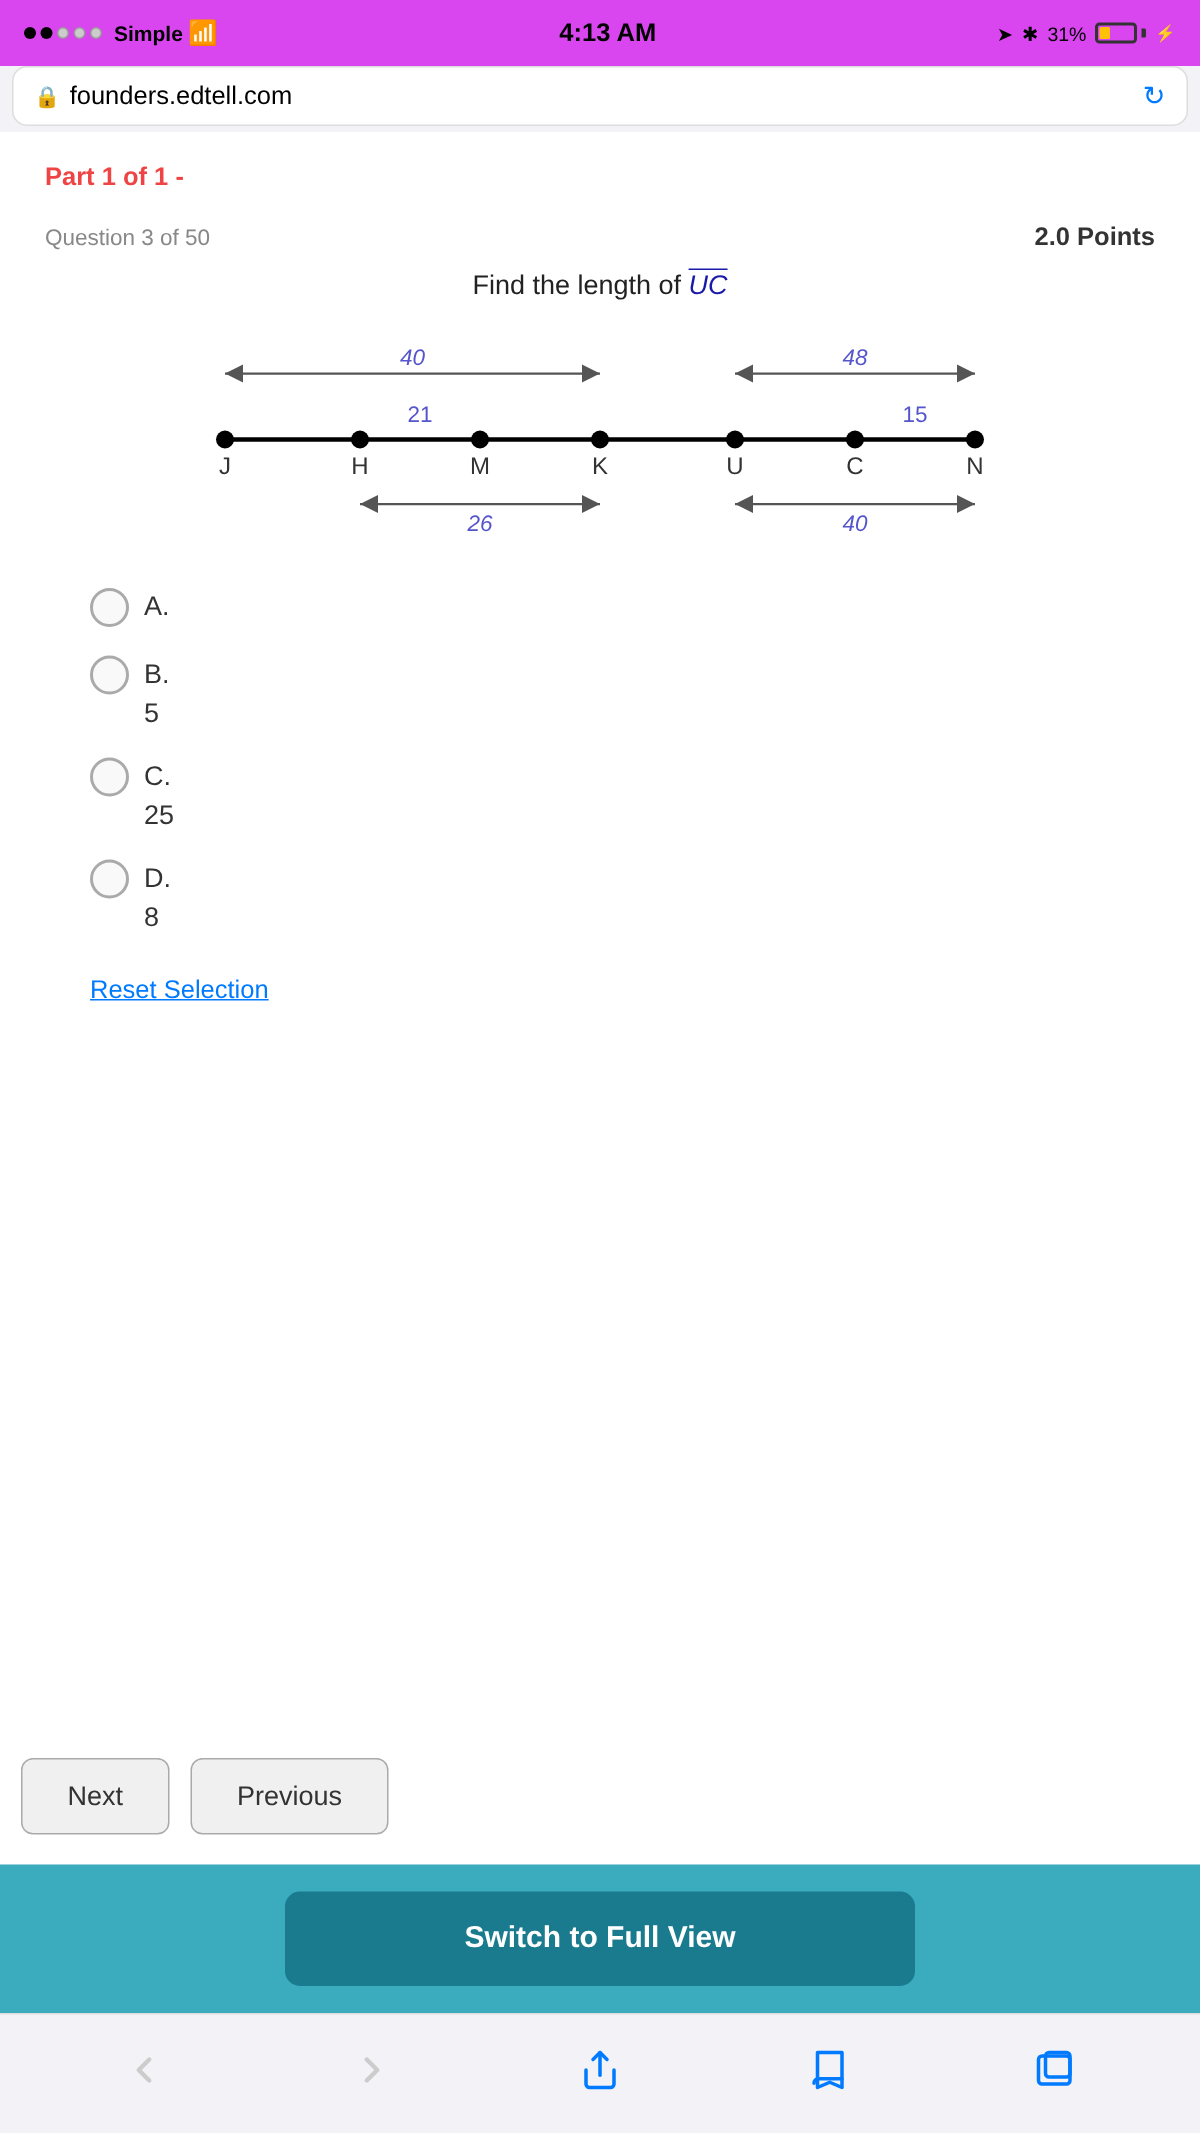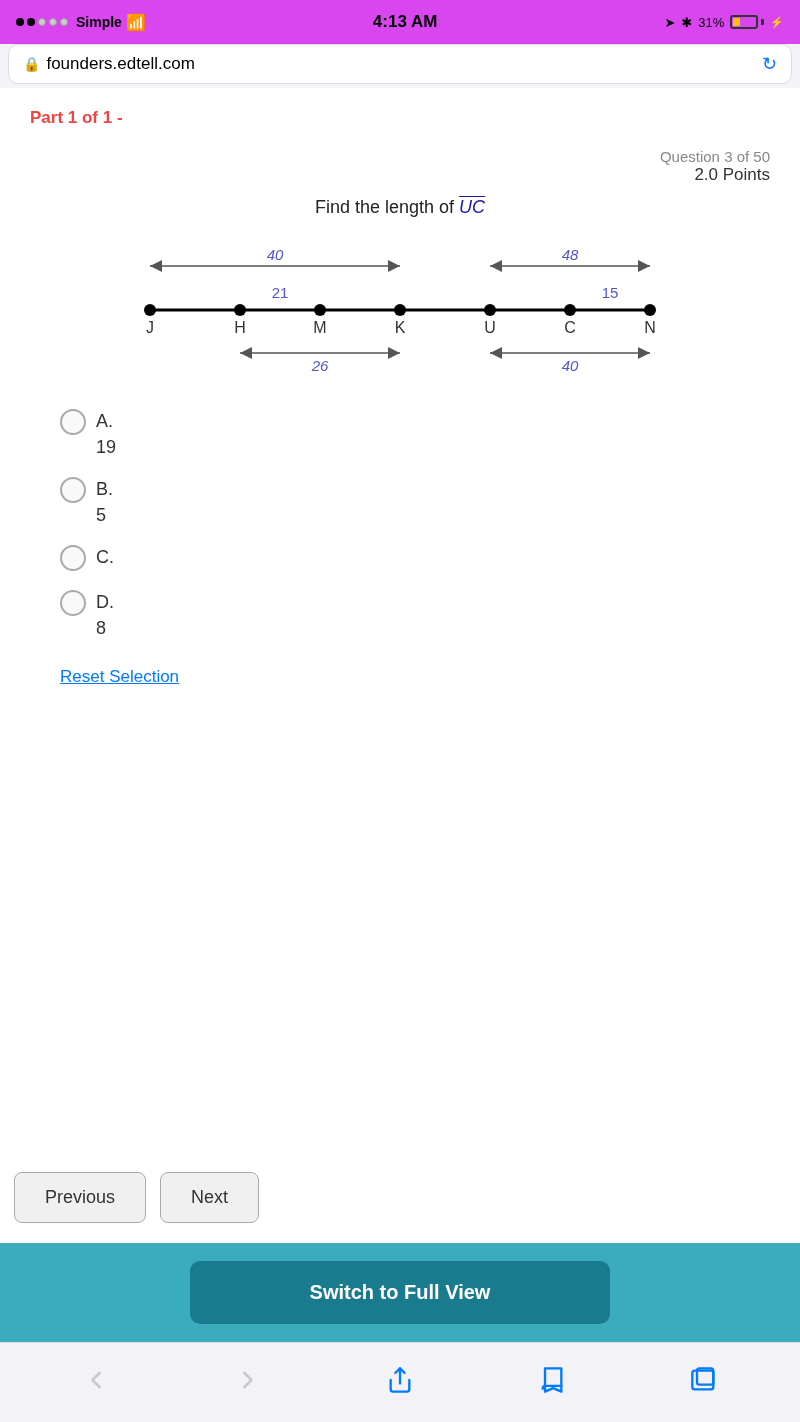--- a/index.html
+++ b/index.html
@@ -64,26 +64,25 @@
     .part-label {
       font-size: 17px;
       font-weight: 600;
       color: #ef4444;
       margin-bottom: 20px;
     }
 
     .question-header {
       display: flex;
       justify-content: space-between;
-      align-items: flex-end;
+      align-items: center;
       margin-bottom: 12px;
-      flex-direction: column;
     }
     .question-number { font-size: 15px; color: #888; }
-    .points { font-size: 17px; color: #333; font-weight: 400; }
+    .points { font-size: 17px; color: #333; font-weight: 700; }
 
     .question-text {
       font-size: 18px;
       color: #222;
       margin-bottom: 20px;
       text-align: center;
     }
     .overline { text-decoration: overline; font-style: italic; color: #1a1aaa; font-weight: 500; }
 
     
@@ -285,60 +284,60 @@
 
   <div class="choices">
 
     <div class="choice-block">
       <div class="choice-row">
         <div class="radio-outer">
           
         </div>
         <span class="choice-label">A.</span>
       </div>
-      <div class="choice-answer">19</div>
     </div>
 
     <div class="choice-block">
       <div class="choice-row">
         <div class="radio-outer">
           
         </div>
         <span class="choice-label">B.</span>
       </div>
       <div class="choice-answer">5</div>
     </div>
 
     <div class="choice-block">
       <div class="choice-row">
         <div class="radio-outer">
           
         </div>
         <span class="choice-label">C.</span>
       </div>
+      <div class="choice-answer">25</div>
     </div>
 
     <div class="choice-block">
       <div class="choice-row">
         <div class="radio-outer">
           
         </div>
         <span class="choice-label">D.</span>
       </div>
       <div class="choice-answer">8</div>
     </div>
 
     <a class="reset-link">Reset Selection</a>
   </div>
 
 </div>
 
 <div class="nav-buttons">
+  <button class="nav-btn">Next</button>
   <button class="nav-btn">Previous</button>
-  <button class="nav-btn">Next</button>
 </div>
 
 <div class="fullview-bar">
   <button class="fullview-btn">Switch to Full View</button>
 </div>
 
 <div class="safari-toolbar">
   <span class="safari-icon disabled">
     <svg viewBox="0 0 24 24" fill="none" stroke="#ccc" stroke-width="2.5" stroke-linecap="round" stroke-linejoin="round">
       <polyline points="15 18 9 12 15 6"></polyline>

